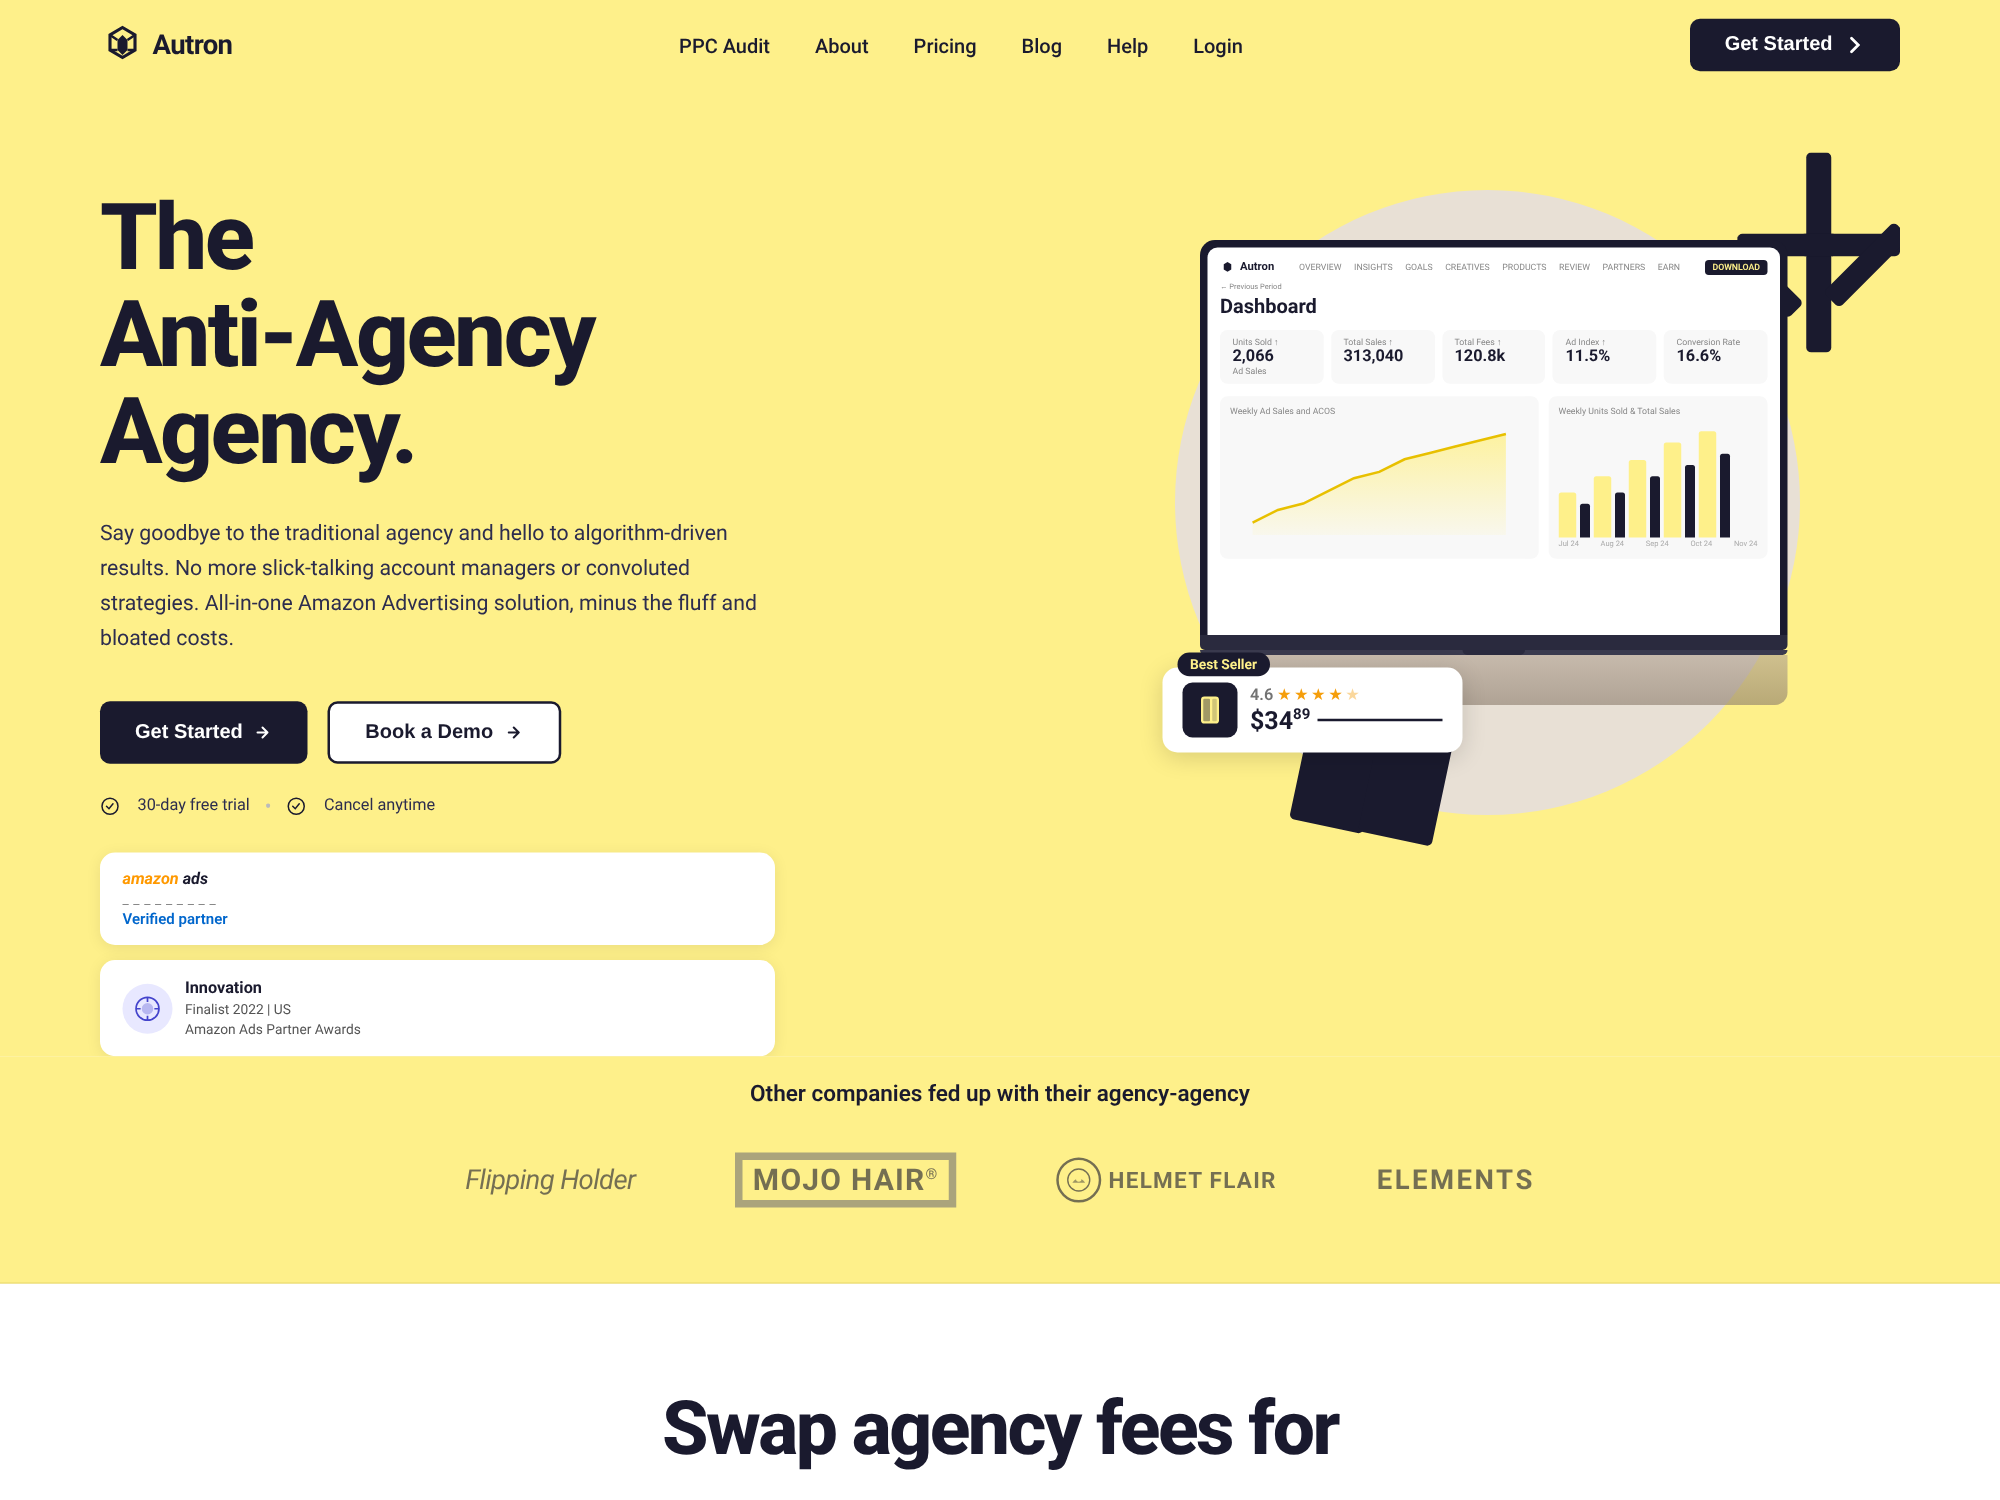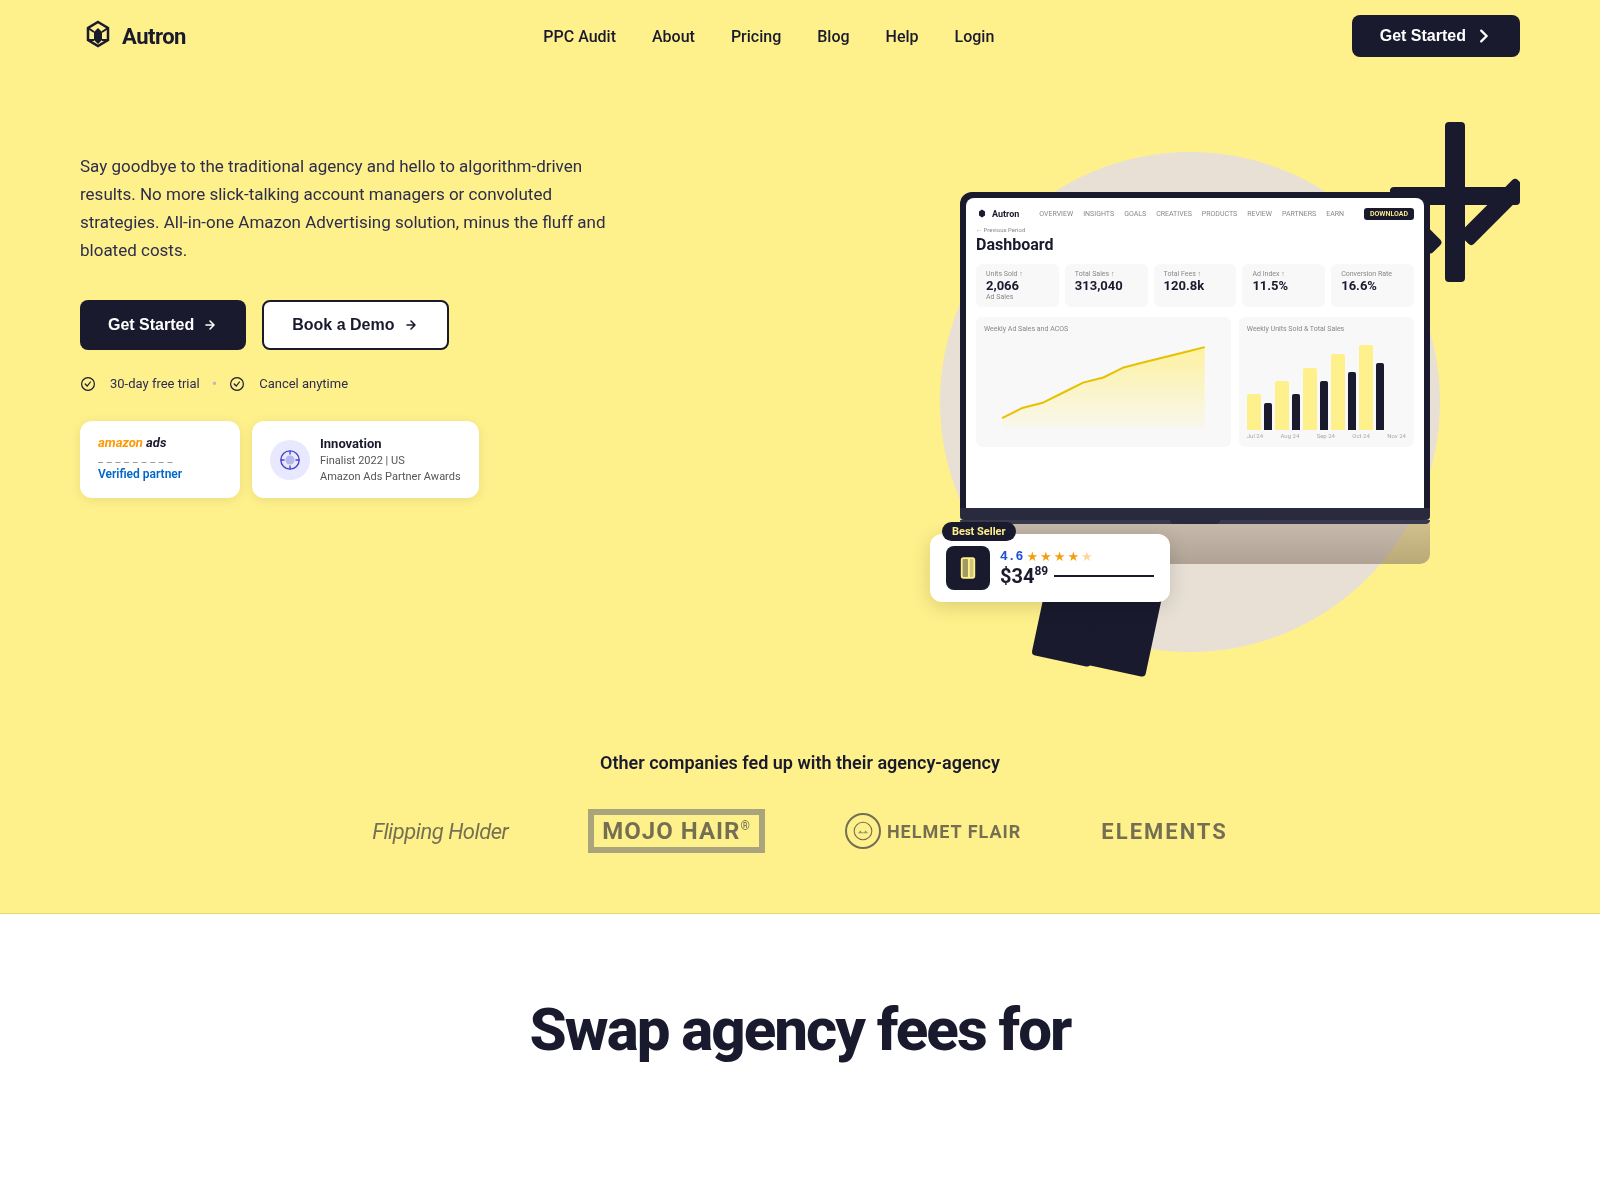--- a/index.html
+++ b/index.html
@@ -50,21 +50,21 @@
       background: #fff; color: #1a1a2e; border: 2px solid #1a1a2e; padding: 14px 28px;
       border-radius: 8px; font-size: 16px; font-weight: 600; cursor: pointer;
       display: flex; align-items: center; gap: 8px;
     }
     .hero-badges-row { display: flex; gap: 8px; align-items: center; margin-bottom: 28px; }
     .badge-item {
       font-size: 13px; color: #2d2d4e; display: flex; align-items: flex-start; gap: 14px;
     }
     .badge-item svg { width: 16px; height: 16px; }
     .badge-separator { color: #bbb; margin: 0 4px; }
-    .trust-cards { display: flex; gap: 12px; }
+    .trust-cards { display: flex; gap: 12px; flex-direction: column; }
     .trust-card {
       background: #fff; border-radius: 12px; padding: 14px 18px;
       box-shadow: 0 2px 12px rgba(0,0,0,0.08); display: flex; align-items: center; gap: 10px;
       min-width: 160px;
     }
     .trust-card-amazon { flex-direction: column; align-items: flex-start; }
     .trust-card-innovation { flex-direction: row; align-items: center; gap: 10px; }
     .innovation-icon {
       width: 36px; height: 36px; background: #f0f0ff; border-radius: 50%;
       display: flex; align-items: center; justify-content: center;
@@ -103,21 +103,21 @@
       display: flex; align-items: center; gap: 10px; justify-content: space-between;
     }
     .bs-badge {
       position: absolute; top: -12px; left: 12px;
       background: #1a1a2e; color: #fef08a; font-size: 11px; font-weight: 700;
       padding: 3px 10px; border-radius: 20px;
     }
     .bs-product { width: 44px; height: 44px; background: #1a1a2e; border-radius: 8px; display:flex; align-items:center; justify-content:center; }
     .bs-info { flex: 1; }
     .bs-rating { display: flex; align-items: center; gap: 3px; }
-    .bs-rating-num { font-size: 13px; font-weight: 600; color: #1d4ed8; font-family: Liberation Mono, monospace; }
+    .bs-rating-num { font-size: 13px; font-weight: 600; color: #737373; }
     .stars { display: flex; gap: 2px; }
     .star-filled { color: #f59e0b; font-size: 13px; }
     .bs-price { font-size: 20px; font-weight: 700; color: #1a1a2e; }
     .bs-price-line { display: flex; align-items: center; gap: 6px; }
     .bs-underline { flex: 1; height: 2px; background: #1a1a2e; }
 
     
     .social-proof {
       background: #fef08a; padding: 20px 80px 60px 80px; border-bottom: 1px solid #e8d86a;
     }
@@ -167,20 +167,25 @@
   <button class="nav-cta">
     <span>Get Started</span>
     <svg viewBox="0 0 20 20" fill="white">
         <path d="M8 4l6 6-6 6" stroke="white" stroke-width="2.5" stroke-linecap="round" fill="none"></path>
       </svg>
   </button>
 </nav>
 
 <section class="hero">
   <div class="hero-left">
+    <h1 class="hero-heading">
+      <span>The</span><br>
+      <span>Anti-Agency</span><br>
+      <span>Agency.</span>
+    </h1>
     <p class="hero-subtext">Say goodbye to the traditional agency and hello to algorithm-driven results. No more slick-talking account managers or convoluted strategies. All-in-one Amazon Advertising solution, minus the fluff and bloated costs.</p>
     <div class="hero-buttons">
       <button class="btn-primary">
         <span>Get Started</span>
         <svg viewBox="0 0 20 20" width="16" height="16" fill="none">
             <path d="M5 10h10M10 5l5 5-5 5" stroke="#fff" stroke-width="2" stroke-linecap="round" stroke-linejoin="round"></path>
           </svg>
       </button>
       <button class="btn-secondary">
         <span>Book a Demo</span>

